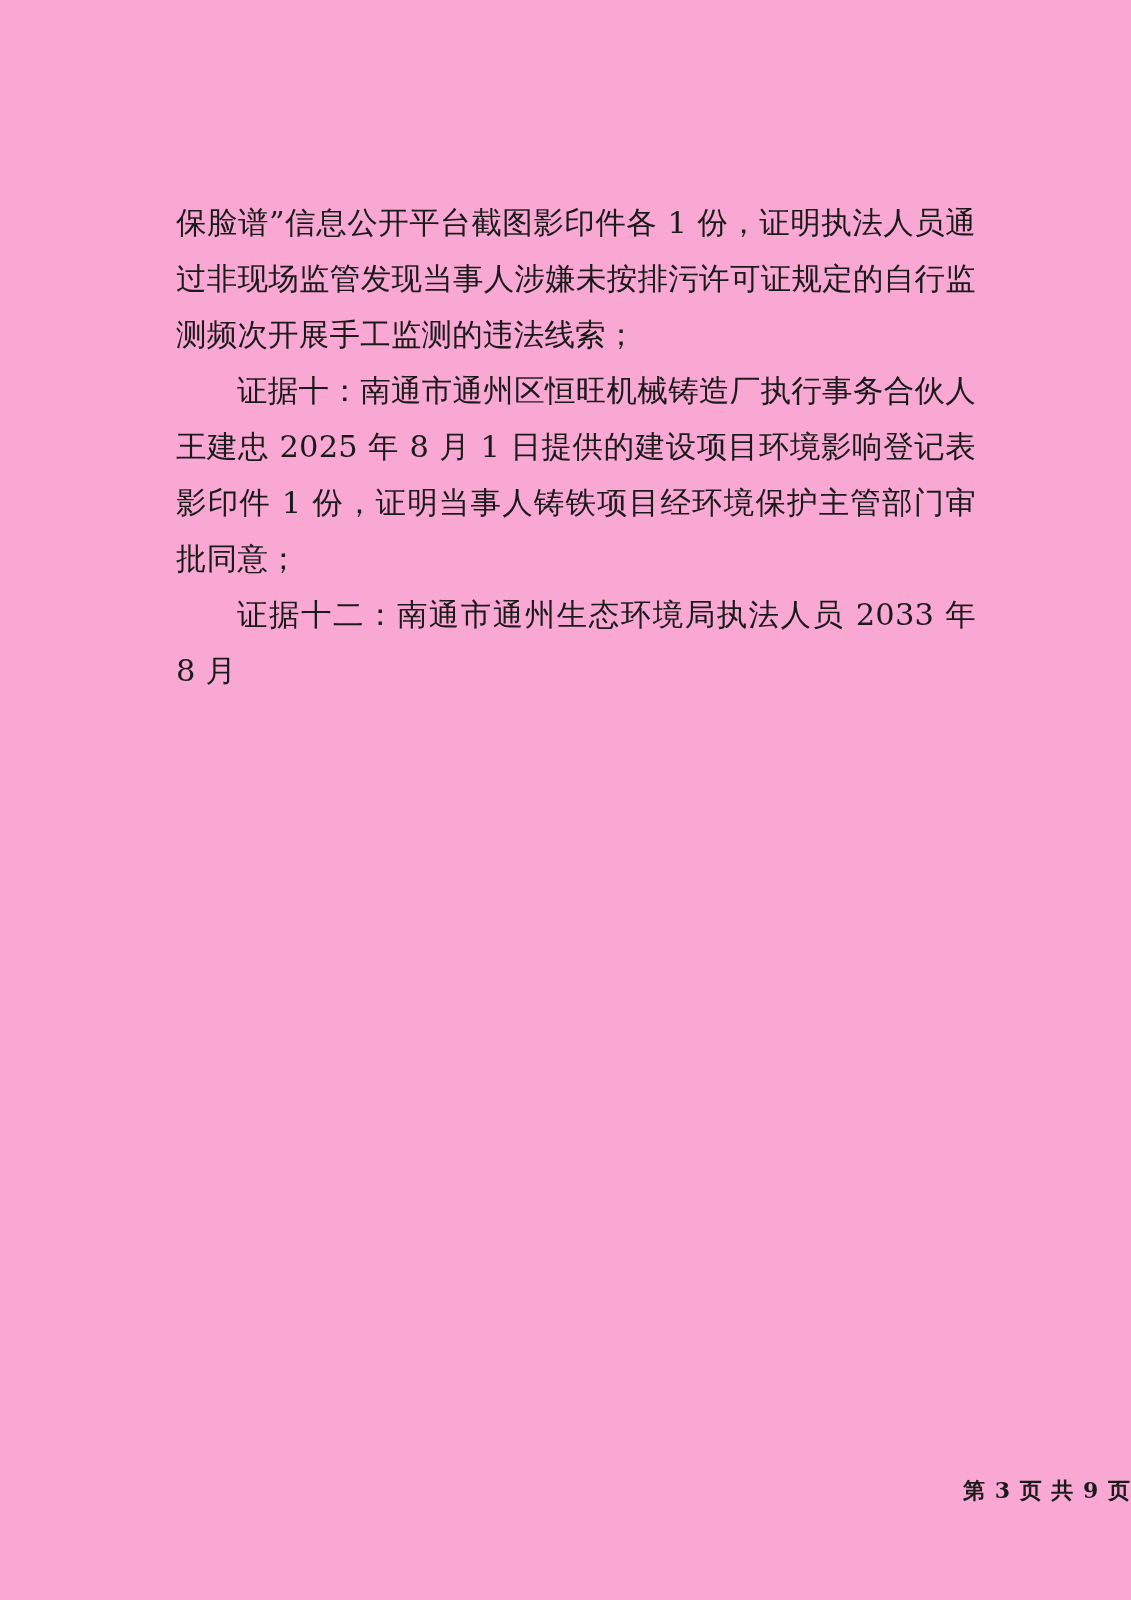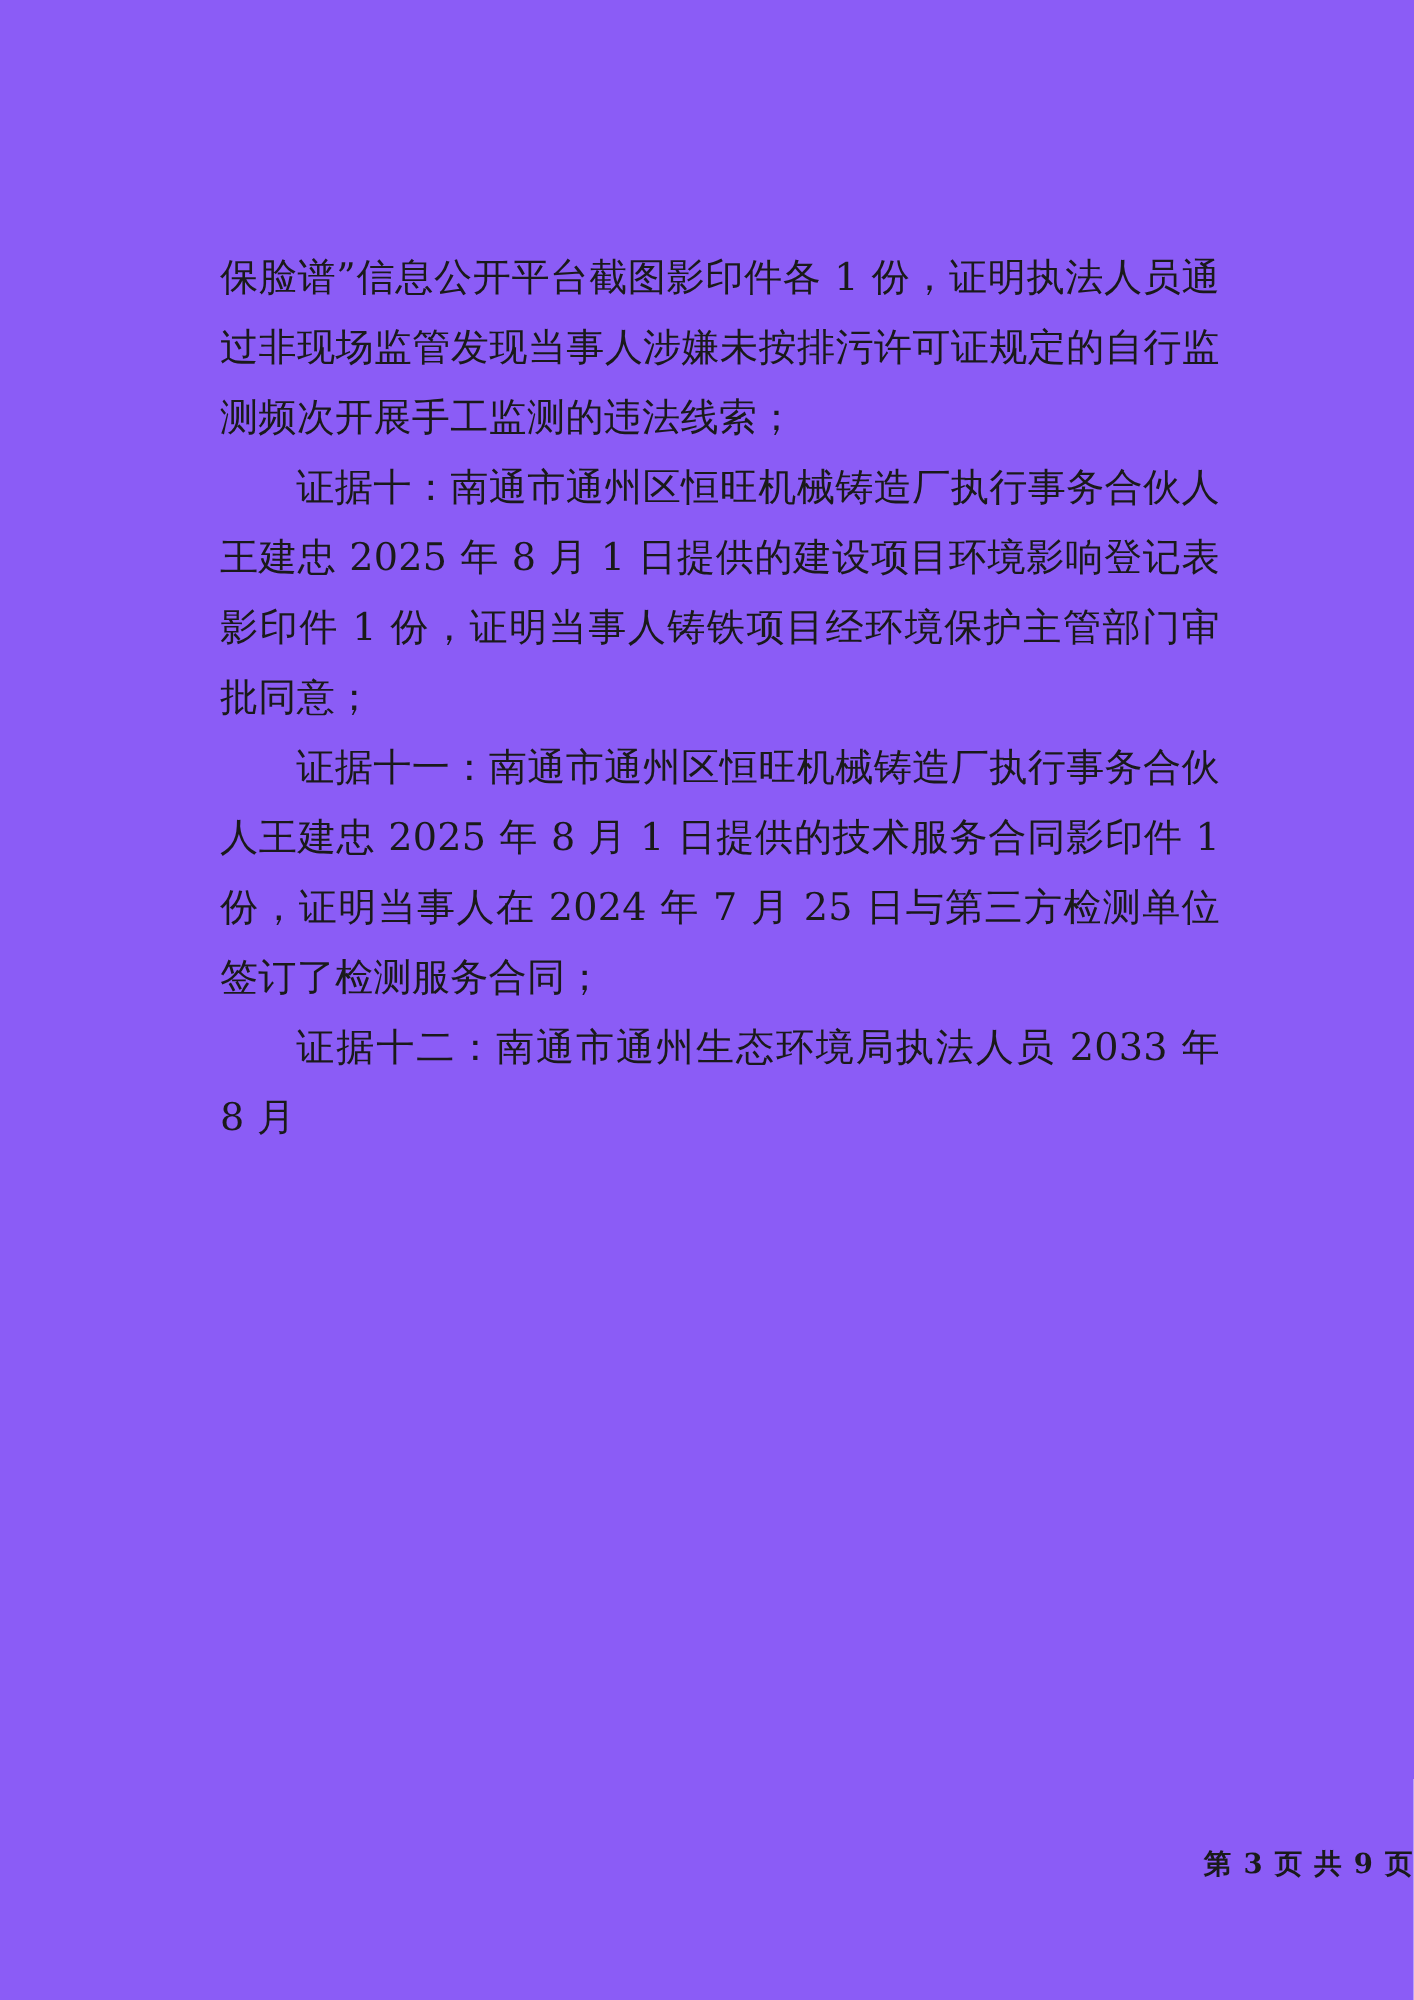--- a/index.html
+++ b/index.html
@@ -4,21 +4,21 @@
 <style>
   html, body {
     margin: 0;
     padding: 0;
     background: #ffffff;
   }
   .page {
     position: relative;
     width: 1131px;
     height: 1600px;
-    background: #8b5cf6;
+    background: #f9a8d4;
     box-sizing: border-box;
     overflow: hidden;
   }
   .content {
     position: absolute;
     left: 176px;
     top: 195px;
     width: 800px;
   }
   .para {
@@ -48,17 +48,16 @@
     font-weight: bold;
   }
 </style>
 </head>
 <body>
 
 <div class="page">
   <div class="content">
     <p class="para">保脸谱”信息公开平台截图影印件各 1 份，证明执法人员通过非现场监管发现当事人涉嫌未按排污许可证规定的自行监测频次开展手工监测的违法线索；</p>
     <p class="para indent">证据十：南通市通州区恒旺机械铸造厂执行事务合伙人王建忠 2025 年 8 月 1 日提供的建设项目环境影响登记表影印件 1 份，证明当事人铸铁项目经环境保护主管部门审批同意；</p>
-    <p class="para indent">证据十一：南通市通州区恒旺机械铸造厂执行事务合伙人王建忠 2025 年 8 月 1 日提供的技术服务合同影印件 1 份，证明当事人在 2024 年 7 月 25 日与第三方检测单位签订了检测服务合同；</p>
     <p class="para indent">证据十二：南通市通州生态环境局执法人员 2033 年 8 月</p>
   </div>
   <div class="footer">第 3 页 共 9 页</div>
 </div>
 
 </body></html>

